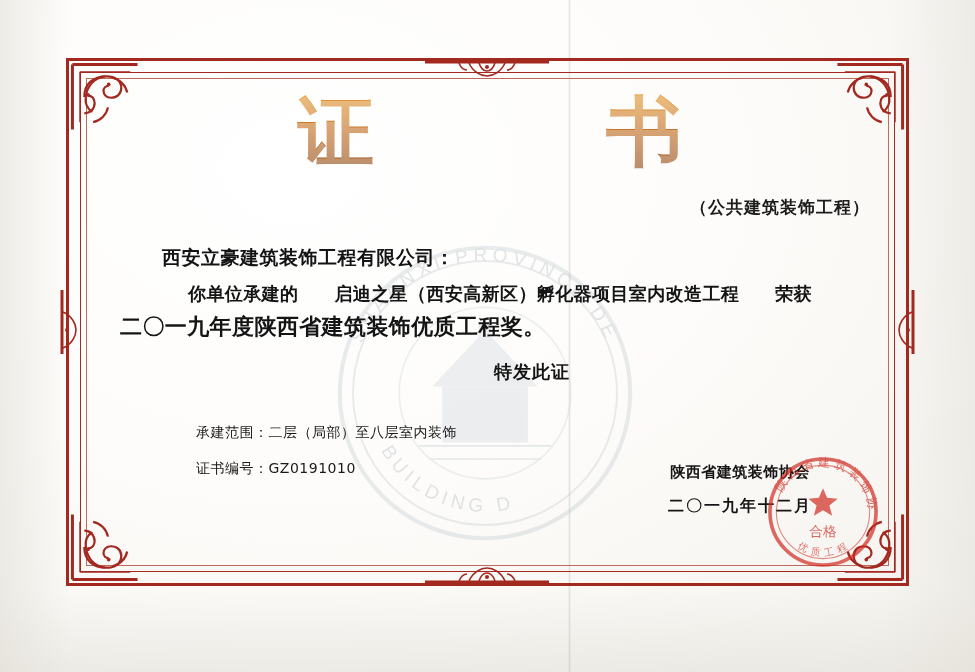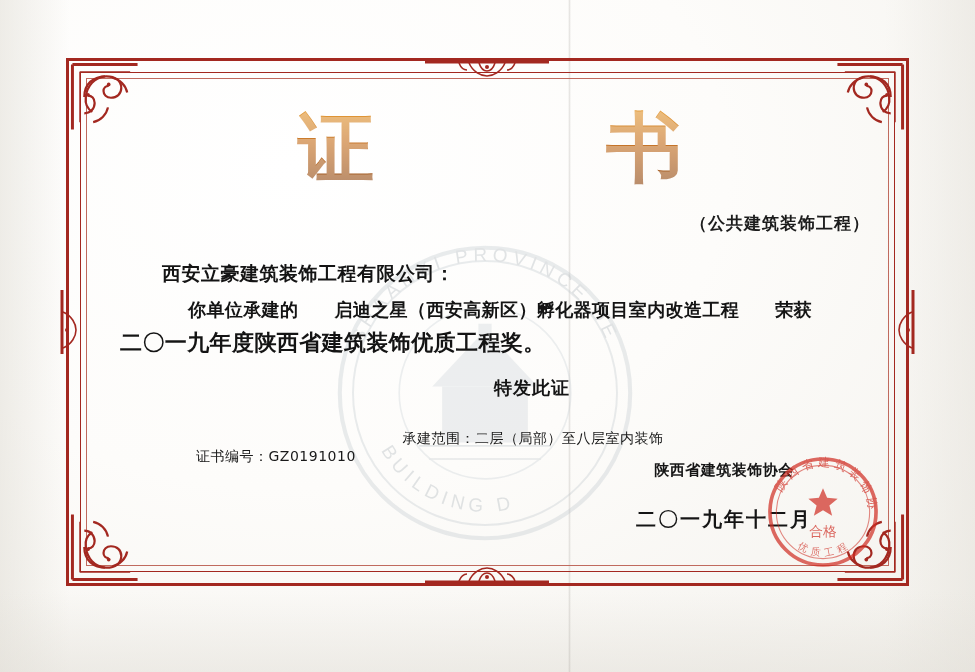--- a/index.html
+++ b/index.html
@@ -110,21 +110,21 @@
     height: 330px;
     opacity: 0.30;
     pointer-events: none;
   }
   .watermark svg { width: 100%; height: 100%; display: block; }
 
   
   .content {
     position: absolute;
     left: 110px;
-    top: 95px;
+    top: 79px;
     width: 760px;
     height: 460px;
   }
 
   .cert-title {
     text-align: center;
     margin-top: 10px;
     font-family: "DejaVu Serif", "Liberation Serif", serif;
     font-size: 76px;
     font-weight: 700;
@@ -195,39 +195,39 @@
     text-align: center;
   }
 
   .detail-line {
     margin-left: 86px;
     font-size: 14px;
     color: #1a1a1a;
     letter-spacing: .5px;
     font-family: "DejaVu Sans", "Liberation Sans", sans-serif;
   }
-  .detail-scope { margin-top: 30px; text-align: center; }
-  .detail-no { }
+  .detail-scope { margin-top: 40px; }
+  .detail-no { margin-top: 18px; }
 
   .signature-block {
     position: absolute;
     right: 58px;
     bottom: 22px;
     text-align: center;
     font-family: "DejaVu Sans", "Liberation Sans", sans-serif;
   }
   .issuer {
     font-size: 15px;
     color: #151515;
     letter-spacing: .5px;
     font-weight: 600;
   }
   .issue-date {
-    margin-top: 26px;
-    font-size: 20px;
+    margin-top: 14px;
+    font-size: 16px;
     color: #151515;
     letter-spacing: 2px;
     font-weight: 600;
   }
 
   
   .red-stamp {
     position: absolute;
     right: 88px;
     bottom: 96px;

